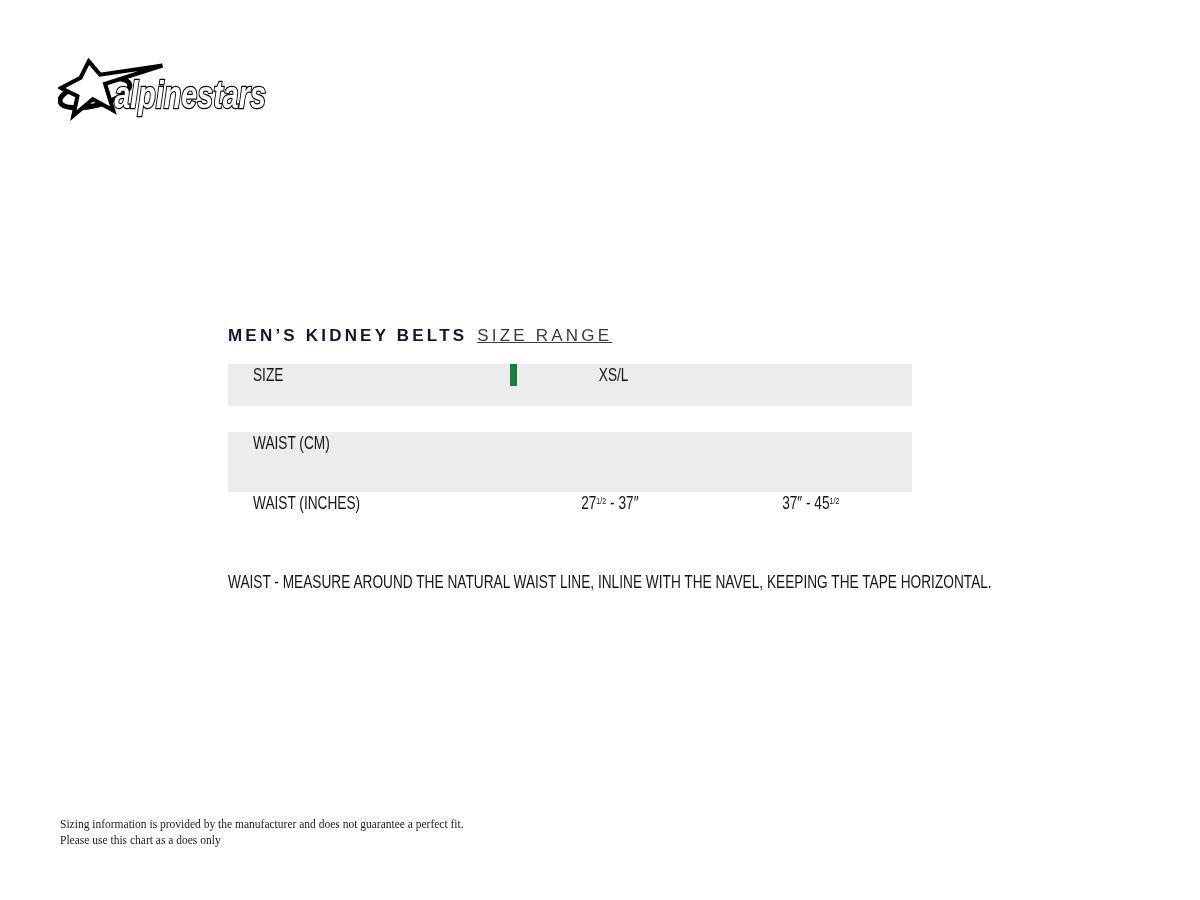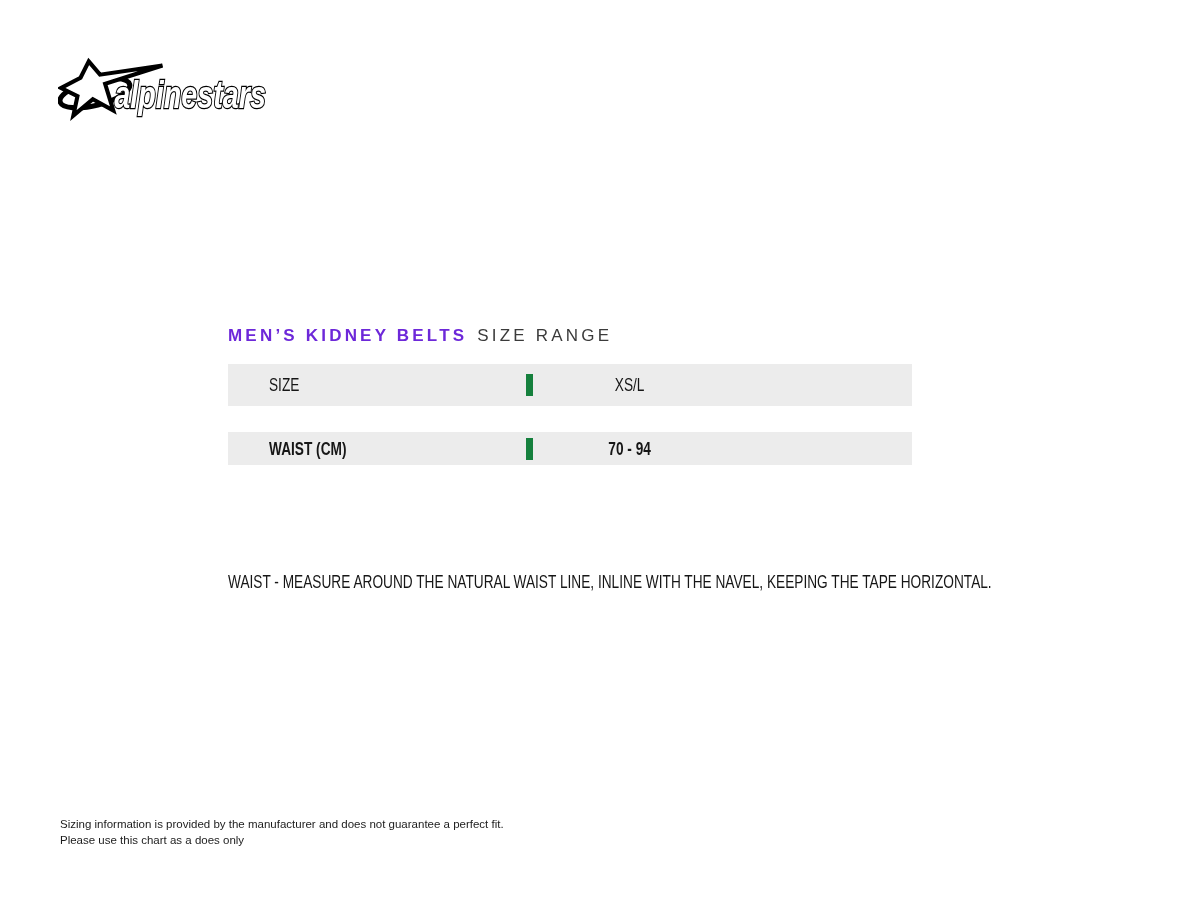--- a/index.html
+++ b/index.html
@@ -27,28 +27,29 @@
     position: absolute;
     left: 228px;
     top: 326px;
     white-space: nowrap;
     line-height: 19px;
   }
   .title .t1 {
     font-weight: 700;
     font-size: 17px;
     letter-spacing: 3.2px;
-    color: #6d28d9;
+    color: #0f172a;
   }
   .title .t2 {
     font-weight: 400;
     font-size: 17px;
     letter-spacing: 3.2px;
     color: #3b3b3b;
     margin-left: 10px;
+    text-decoration: underline;
   }
 
   
   .cond {
     display: inline-block;
     transform: scaleX(0.72);
     white-space: nowrap;
     font-size: 19px;
     color: #161616;
   }
@@ -62,26 +63,25 @@
 
   
   .size-table {
     position: absolute;
     left: 228px;
     top: 364px;
     width: 684px;
   }
   .trow {
     display: flex;
-    align-items: center;
-    padding-left: 16px;
+    align-items: flex-start;
   }
   .trow.band { background: #ececec; }
   .trow.header { height: 42px; margin-bottom: 26px; }
-  .trow.cm     { height: 33px; font-weight: bold; }
+  .trow.cm     { height: 60px; }
   .trow.inches { height: 44px; }
   .c1 { width: 282px; padding-left: 25px; box-sizing: border-box; text-align: left; }
   .c2 { width: 200px; text-align: center; box-sizing: border-box; }
   .c3 { width: 202px; text-align: center; box-sizing: border-box; }
   .trow.band .c2, .trow.band .c3 { border-left: 7px solid #15803d; }
 
   
   .note {
     position: absolute;
     left: 228px;
@@ -90,20 +90,21 @@
   }
 
   
   .footer {
     position: absolute;
     left: 60px;
     top: 816px;
     font-size: 11.5px;
     line-height: 16px;
     color: #1c1c1c;
+    font-family: Liberation Serif, serif;
   }
 </style>
 </head>
 <body>
 
 <div class="page">
 
   <svg class="logo" viewBox="0 0 205 64" aria-hidden="true">
     <ellipse cx="36" cy="36" rx="35" ry="12" transform="rotate(-14 36 36)" fill="none" stroke="#000000" stroke-width="5"></ellipse>
     <path d="M30,5 L41,18 L102,9 L46,27 L54,53 L34,42 L15,58 L19,39 L3,31 L22,21 Z" fill="#ffffff" stroke="#000000" stroke-width="4" stroke-linejoin="miter" stroke-miterlimit="12"></path>
@@ -122,25 +123,33 @@
       </div>
       <div class="c2">
         <span class="cond center">XS/L</span>
       </div>
     </div>
 
     <div class="trow band cm">
       <div class="c1">
         <span class="cond left">WAIST (CM)</span>
       </div>
+    </div>
+
+    <div class="trow inches">
+      <div class="c1">
+        <span class="cond left">WAIST (INCHES)</span>
+      </div>
       <div class="c2">
-        <span class="cond center">70 - 94</span>
+        <span class="cond center"><span>27</span><sup>1/2</sup><span> - 37″</span></span>
+      </div>
+      <div class="c3">
+        <span class="cond center"><span>37″ - 45</span><sup>1/2</sup><span></span></span>
       </div>
     </div>
-
 
   </div>
 
   <div class="note">
     <span class="cond left">WAIST - MEASURE AROUND THE NATURAL WAIST LINE, INLINE WITH THE NAVEL, KEEPING THE TAPE HORIZONTAL.</span>
   </div>
 
   <div class="footer">
     <div>Sizing information is provided by the manufacturer and does not guarantee a perfect fit.</div>
     <div>Please use this chart as a does only</div>

